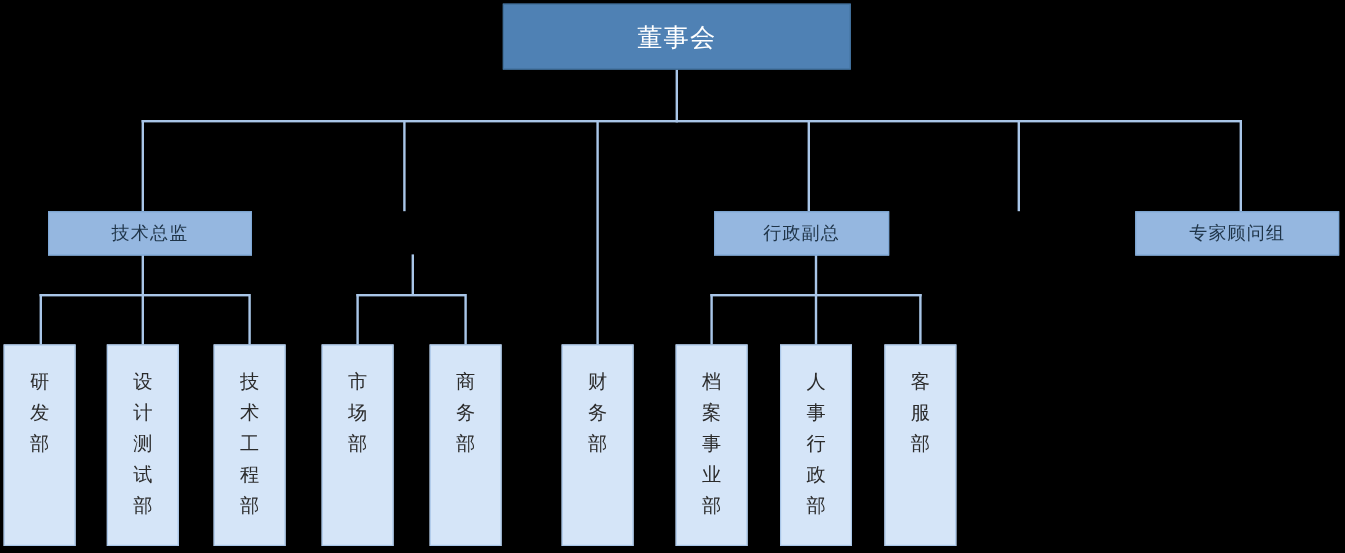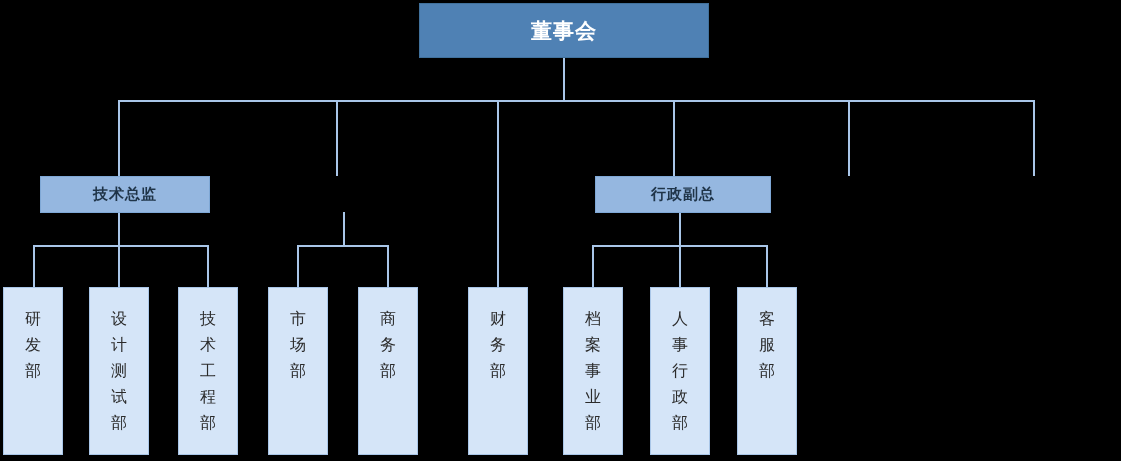--- a/index.html
+++ b/index.html
@@ -25,30 +25,30 @@
     display: flex;
     align-items: center;
     justify-content: center;
     text-align: center;
   }
 
   .node-root {
     background: #4F81B4;
     border: 1px solid #41719C;
     color: #FFFFFF;
-    font-weight: bold;
+    font-weight: normal;
     font-size: 21px;
     letter-spacing: 1px;
   }
 
   .node-tier2 {
     background: #95B7E0;
     border: 1px solid #7FA8D6;
     color: #1F3448;
-    font-weight: bold;
+    font-weight: normal;
     font-size: 15px;
     letter-spacing: 1px;
   }
 
   .node-tier3 {
     background: #D5E5F8;
     border: 1px solid #A9C6E8;
     color: #2B2B2B;
     font-size: 16px;
     align-items: flex-start;
@@ -104,22 +104,25 @@
   <div class="conn conn-v" style="left:679px; top:245px; height:42px;"></div>
   <div class="conn conn-v" style="left:766px; top:245px; height:42px;"></div>
 
   <div class="node node-root" style="left:419px; top:3px; width:290px; height:55px;">
     <span>董事会</span>
   </div>
 
   <div class="node node-tier2" style="left:40px; top:176px; width:170px; height:37px;">
     <span>技术总监</span>
   </div>
-  <div class="node node-tier2" style="left:595px; top:176px; width:176px; height:37px;">
+  <div class="node node-tier2" style="left:595px; top:176px; width:146px; height:37px;">
     <span>行政副总</span>
+  </div>
+  <div class="node node-tier2" style="left:946px; top:176px; width:170px; height:37px;">
+    <span>专家顾问组</span>
   </div>
 
   <div class="node node-tier3" style="left:3px; top:287px; width:60px; height:168px;">
     <span class="vtext">
         <span style="display: block;">研</span>
         <span style="display: block;">发</span>
         <span style="display: block;">部</span>
       </span>
   </div>
   <div class="node node-tier3" style="left:89px; top:287px; width:60px; height:168px;">

